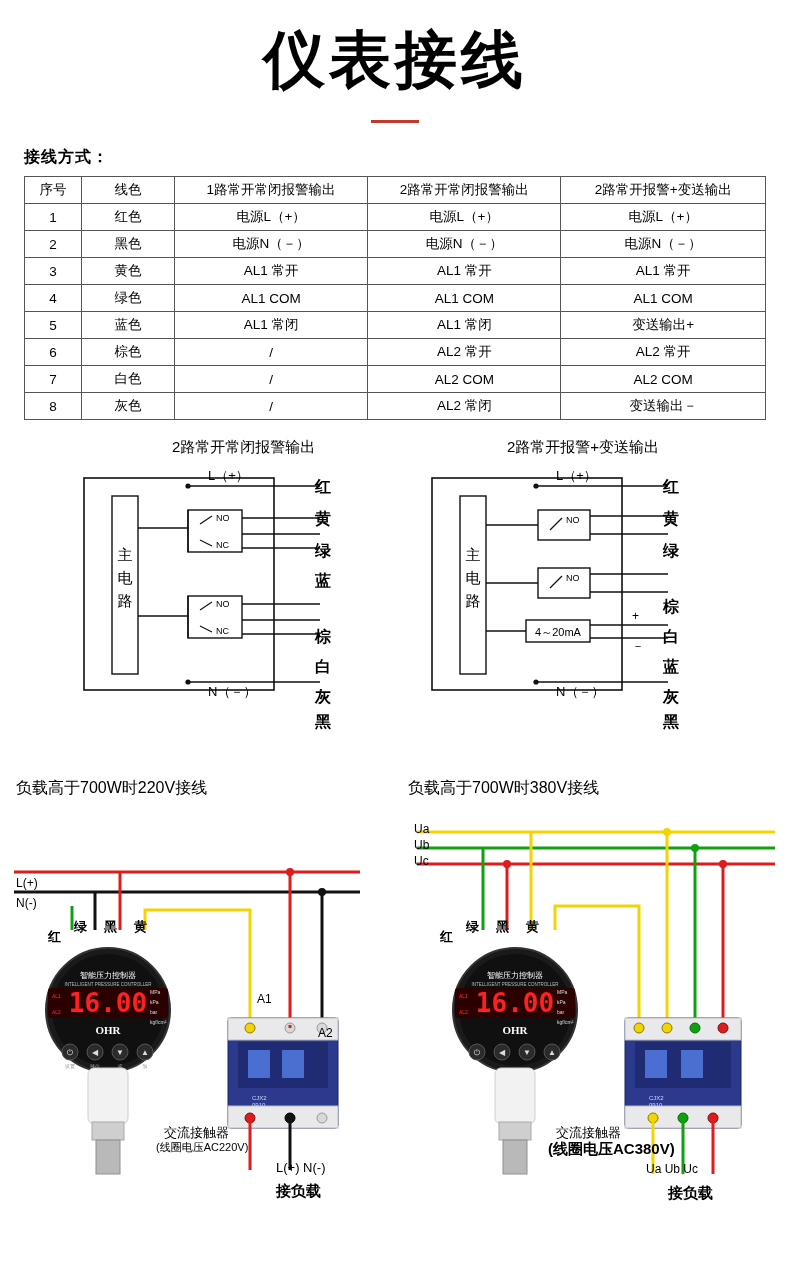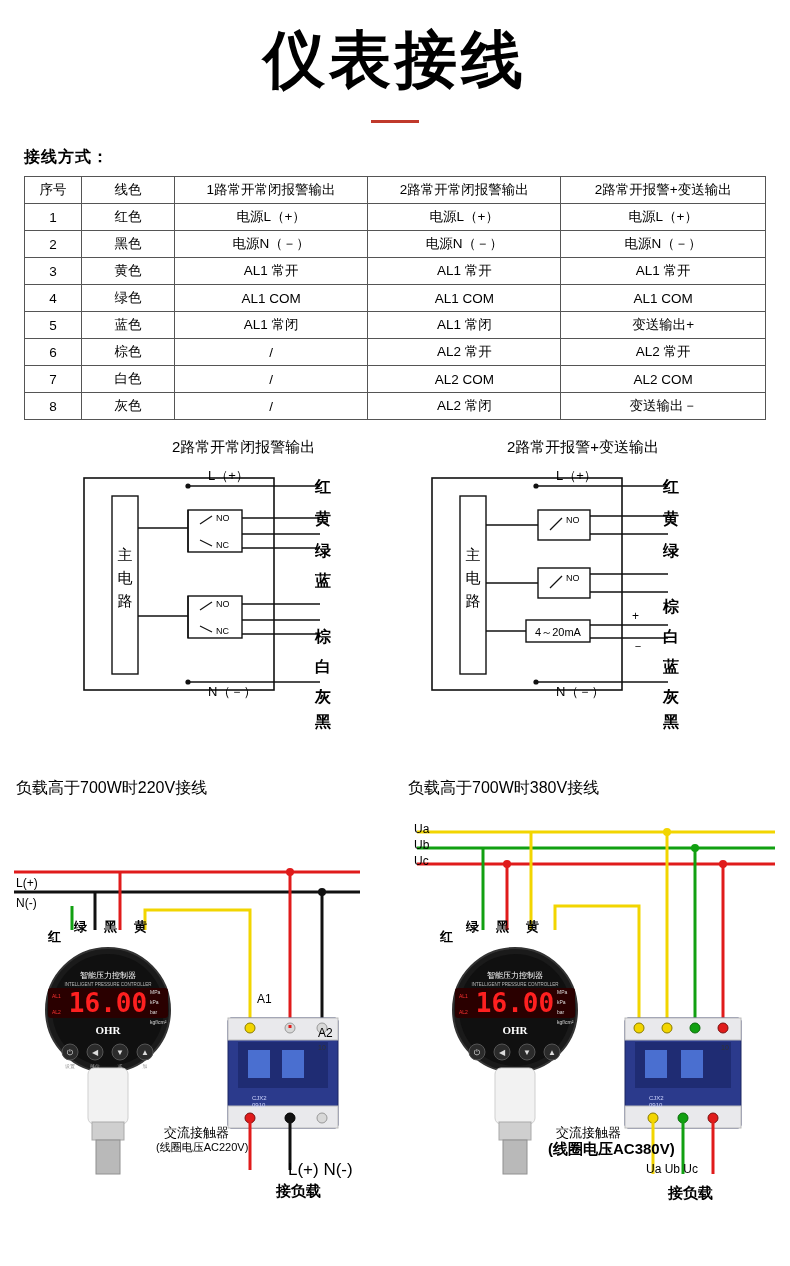--- a/index.html
+++ b/index.html
@@ -334,21 +334,21 @@
   <div class="lbl" style="left:16px;top:876px;font-size:12px;">L(+)</div>
   <div class="lbl" style="left:16px;top:896px;font-size:12px;">N(-)</div>
   <div class="lbl" style="left:48px;top:928px;font-size:13px;font-weight:bold;">红</div>
   <div class="lbl" style="left:74px;top:918px;font-size:13px;font-weight:bold;">绿</div>
   <div class="lbl" style="left:104px;top:918px;font-size:13px;font-weight:bold;">黑</div>
   <div class="lbl" style="left:134px;top:918px;font-size:13px;font-weight:bold;">黄</div>
   <div class="lbl" style="left:248px;top:992px;font-size:12px;margin-left:9px;">A1</div>
   <div class="lbl" style="left:318px;top:1006px;font-size:12px;margin-top:20px;">A2</div>
   <div class="lbl" style="left:164px;top:1124px;font-size:13px;">交流接触器</div>
   <div class="lbl" style="left:156px;top:1140px;font-size:11px;">(线圈电压AC220V)</div>
-  <div class="lbl" style="left:288px;top:1160px;font-size:17px;">L(+) N(-)</div>
+  <div class="lbl" style="left:276px;top:1160px;font-size:13px;">L(+) N(-)</div>
   <div class="lbl" style="left:276px;top:1182px;font-size:15px;font-weight:bold;">接负载</div>
 
   <div class="bot-title" style="left:408px;top:778px;">负载高于700W时380V接线</div>
 
   <div class="photo" style="left:395px;top:810px;">
     <svg width="395" height="440" viewBox="0 0 395 440">
 
       <line x1="22" y1="22" x2="380" y2="22" stroke="#f2d500" stroke-width="3"></line>
       <line x1="22" y1="38" x2="380" y2="38" stroke="#11a011" stroke-width="3"></line>
       <line x1="22" y1="54" x2="380" y2="54" stroke="#e01b1b" stroke-width="3"></line>

